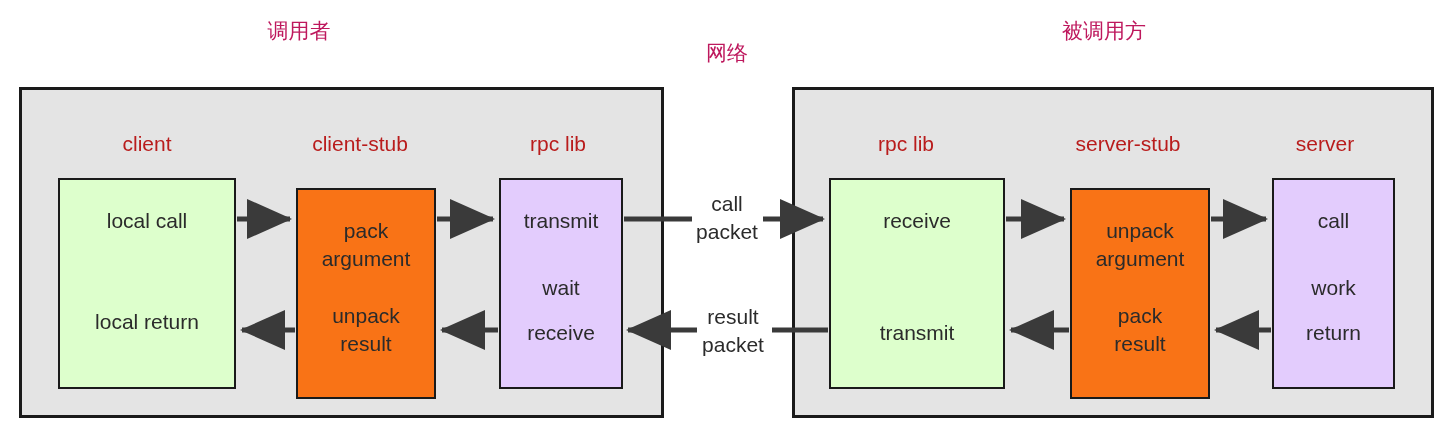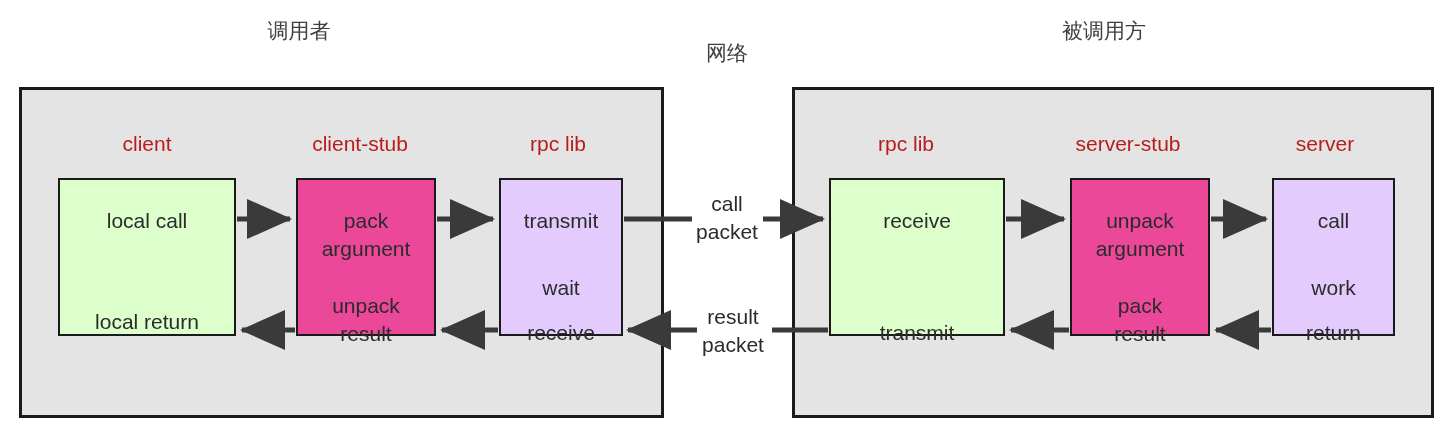--- a/index.html
+++ b/index.html
@@ -14,21 +14,21 @@
     font-family: "Liberation Sans", sans-serif;
     color: #2b2b2b;
     overflow: hidden;
   }
 
   
   .section-title {
     position: absolute;
     font-size: 21px;
     line-height: 1;
-    color: #404040;
+    color: #be185d;
     text-align: center;
     white-space: nowrap;
     transform: translateX(-50%);
   }
 
   
   .panel {
     position: absolute;
     top: 87px;
     height: 331px;
@@ -48,26 +48,26 @@
     color: #b91c1c;
     text-align: center;
     white-space: nowrap;
     transform: translateX(-50%);
   }
 
   
   .pbox {
     position: absolute;
     top: 178px;
-    height: 158px;
+    height: 211px;
     border: 2px solid #1a1a1a;
     box-sizing: border-box;
   }
   .pbox.green  { background: #ddffcc; }
-  .pbox.blue   { background: #ec4899; }
+  .pbox.blue   { background: #f97316; margin-top: 10px; }
   .pbox.purple { background: #e3ccfd; }
 
   
   .ptext {
     position: absolute;
     left: 0;
     right: 0;
     text-align: center;
     font-size: 21px;
     line-height: 28px;

